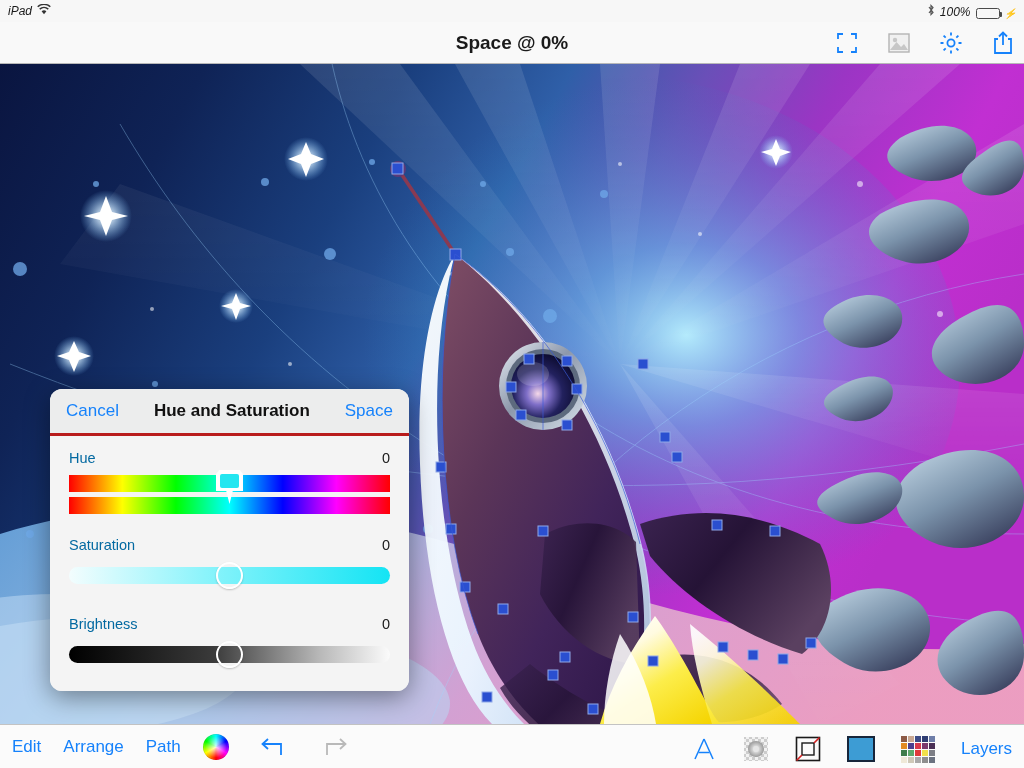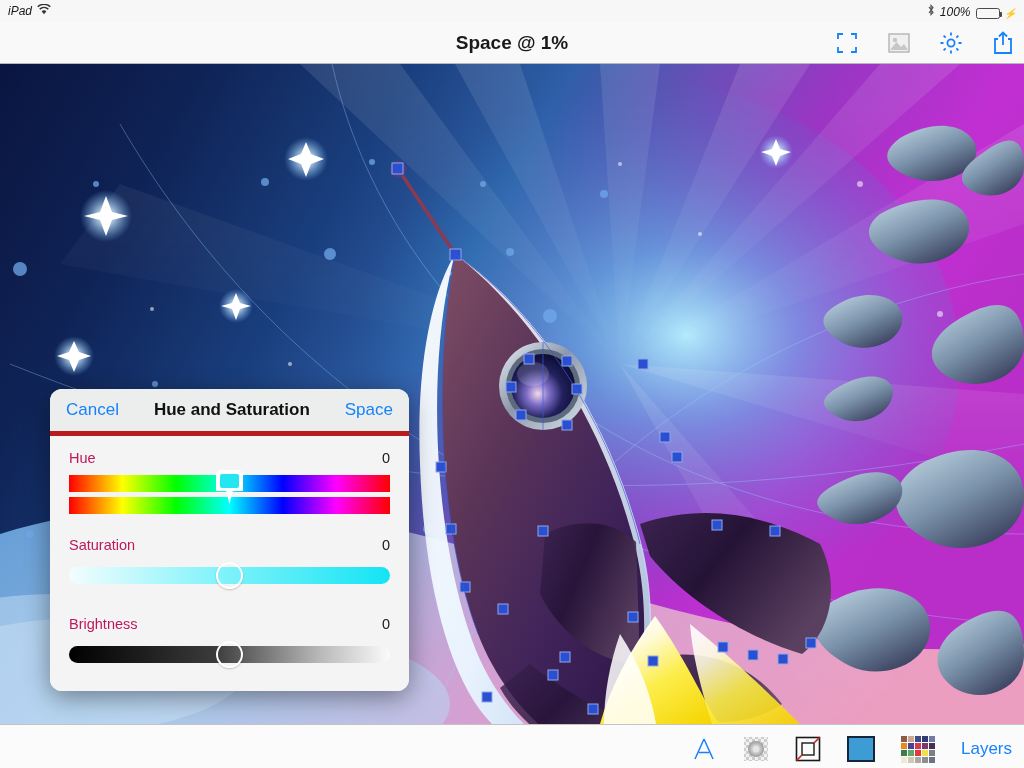--- a/index.html
+++ b/index.html
@@ -71,30 +71,30 @@
   .pal i{ display:block; width:6px; height:6px; }
 
   
   .dialog{
     position:absolute; left:50px; top:389px; width:359px;
     background:#f4f4f4; border-radius:12px; overflow:hidden;
     box-shadow:0 6px 26px rgba(0,0,0,.42);
     z-index:50;
   }
   .dlg-head{
-    height:47px; background:#eceded; border-bottom:5px solid #b91c1c;
+    height:47px; background:#eceded; border-bottom:3px solid #b91c1c;
     display:flex; align-items:center; justify-content:space-between;
     padding:0 16px;
   }
   .dlg-btn{ color:#1682fb; font-size:17px; cursor:pointer; }
   .dlg-title{ font-size:17px; font-weight:bold; color:#111; }
   .dlg-body{ padding:14px 19px 20px 19px; background:#f4f4f4; }
 
   .row-head{ display:flex; justify-content:space-between; align-items:baseline; margin-bottom:9px; }
-  .row-lbl{ font-size:14.5px; color:#be185d; }
+  .row-lbl{ font-size:14.5px; color:#0369a1; }
   .row-val{ font-size:14.5px; color:#1a1a1a; }
 
   .hue-wrap{ position:relative; height:46px; margin-bottom:16px; }
   .hue-bar{
     position:absolute; left:0; width:321px; height:17px;
     background:linear-gradient(to right,#ff0000 0%,#ffff00 16.6%,#00ff00 33.3%,#00ffff 50%,#0000ff 66.6%,#ff00ff 83.3%,#ff0000 100%);
   }
   .hue-bar.top{ top:0; }
   .hue-bar.bot{ top:22px; }
   .hue-marker{
@@ -370,21 +370,21 @@
       <span>100%</span>
       <span class="batt-shell">
         <span class="batt-fill" style="width:100%"></span>
         <span class="batt-nub"></span>
       </span>
       <span style="font-size:10px;color:#333;">⚡</span>
     </div>
   </div>
 
   <div class="navbar">
-    <div class="nav-title">Space @ 1%</div>
+    <div class="nav-title">Space @ 0%</div>
     <div class="nav-right">
       <span class="nav-ico">
         <svg width="22" height="22" viewBox="0 0 22 22">
           <g stroke="#1682fb" stroke-width="1.8" fill="none">
             <path d="M2 7 L2 2 L7 2"></path>
               <path d="M15 2 L20 2 L20 7"></path>
             <path d="M20 15 L20 20 L15 20"></path>
               <path d="M7 20 L2 20 L2 15"></path>
           </g>
         </svg>
@@ -459,20 +459,42 @@
         <div class="slider">
           <div class="sl-track sl-bri"></div>
           <div class="sl-thumb" id="briThumb" style="left: 147px;"></div>
         </div>
       </div>
 
     </div>
   </div>
 
   <div class="toolbar">
+    <div class="tb-left">
+      <span class="tb-text">Edit</span>
+      <span class="tb-text">Arrange</span>
+      <span class="tb-text">Path</span>
+      <span class="wheel"></span>
+      <span class="tb-ico" style="margin-left:6px">
+        <svg width="28" height="22" viewBox="0 0 28 22">
+          <g fill="none" stroke="#1682fb" stroke-width="1.8">
+            <path d="M24 19 L24 8 L6 8"></path>
+            <path d="M11 3 L5.5 8 L11 13"></path>
+          </g>
+        </svg>
+      </span>
+      <span class="tb-ico" style="margin-left:16px">
+        <svg width="28" height="22" viewBox="0 0 28 22">
+          <g fill="none" stroke="#b9b9b9" stroke-width="1.8">
+            <path d="M4 19 L4 8 L22 8"></path>
+            <path d="M17 3 L22.5 8 L17 13"></path>
+          </g>
+        </svg>
+      </span>
+    </div>
 
     <div class="tb-right">
       <span class="tb-ico">
         <svg width="26" height="26" viewBox="0 0 26 26">
           <g fill="none" stroke="#1682fb" stroke-width="1.5">
             <path d="M13 3 L4 23"></path>
               <path d="M13 3 L22 23"></path>
               <path d="M7.6 16.5 L18.4 16.5"></path>
           </g>
         </svg>

